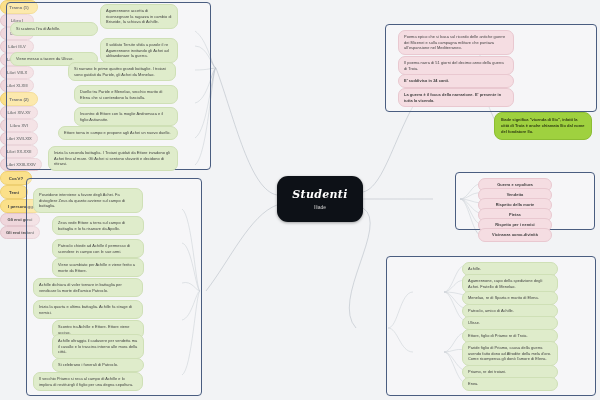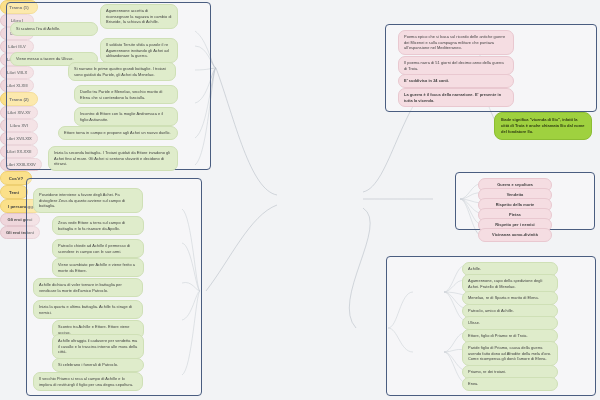--- a/index.html
+++ b/index.html
@@ -161,20 +161,24 @@
     </g>
   </svg>
 
   <div class="group" style="left:6px; top:2px; width:205px; height:168px; border-radius:4px;
               clip-path: polygon(0 0, 100% 0, 100% 100%, 0 100%);"></div>
   <div class="group" style="left:26px; top:178px; width:176px; height:218px; border-radius:4px;"></div>
   <div class="group" style="left:385px; top:24px; width:212px; height:88px; border-radius:4px;"></div>
   <div class="group" style="left:455px; top:172px; width:140px; height:58px; border-radius:4px;"></div>
   <div class="group" style="left:386px; top:256px; width:210px; height:140px; border-radius:4px;"></div>
 
+  <div id="root">
+    <span class="root-title">Studenti</span>
+    <span class="root-sub">Iliade</span>
+  </div>
 
   <div class="ytag" style="left:196px; top:60px; width:38px;">Trama (1)</div>
 
   <div class="node leaf" style="left:10px; top:22px; width:88px;">Si scatena l'ira di Achille.</div>
   <div class="node leaf" style="left:100px; top:4px; width:78px;">Agamennone accetta di riconsegnare la ragazza in cambio di Briseide, la schiava di Achille.</div>
   <div class="node leaf" style="left:10px; top:52px; width:88px;">Viene messo a tacere da Ulisse.</div>
   <div class="node leaf" style="left:100px; top:38px; width:78px;">Il soldato Tersite sfida a parole il re Agamennone invitando gli Achei ad abbandonare la guerra.</div>
   <div class="node leaf" style="left:68px; top:62px; width:108px;">Si narrano le prime quattro grandi battaglie. I troiani sono guidati da Paride, gli Achei da Menelao.</div>
   <div class="node leaf" style="left:74px; top:85px; width:104px;">Duello tra Paride e Menelao, vecchio marito di Elena che si contendono la fanciulla.</div>
   <div class="node leaf" style="left:74px; top:107px; width:104px;">Incontro di Ettore con la moglie Andromaca e il figlio Astianatte.</div>

